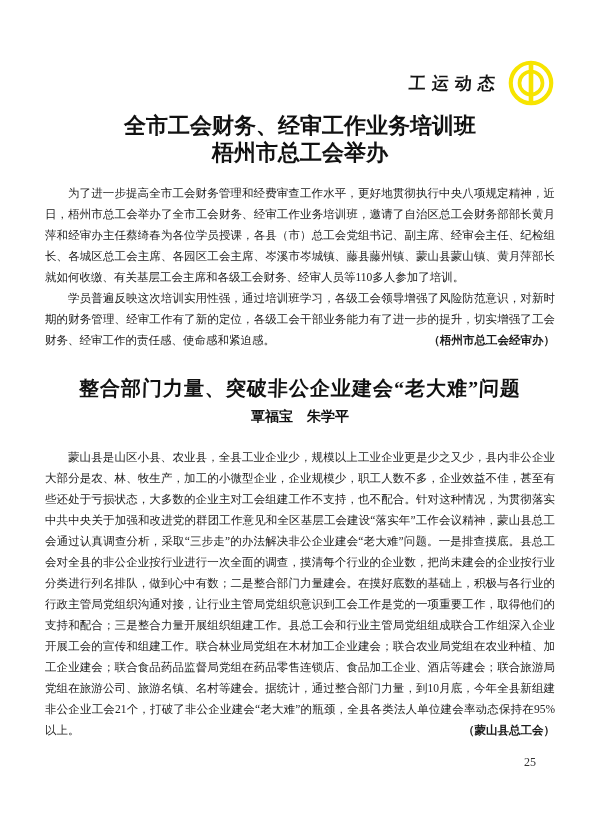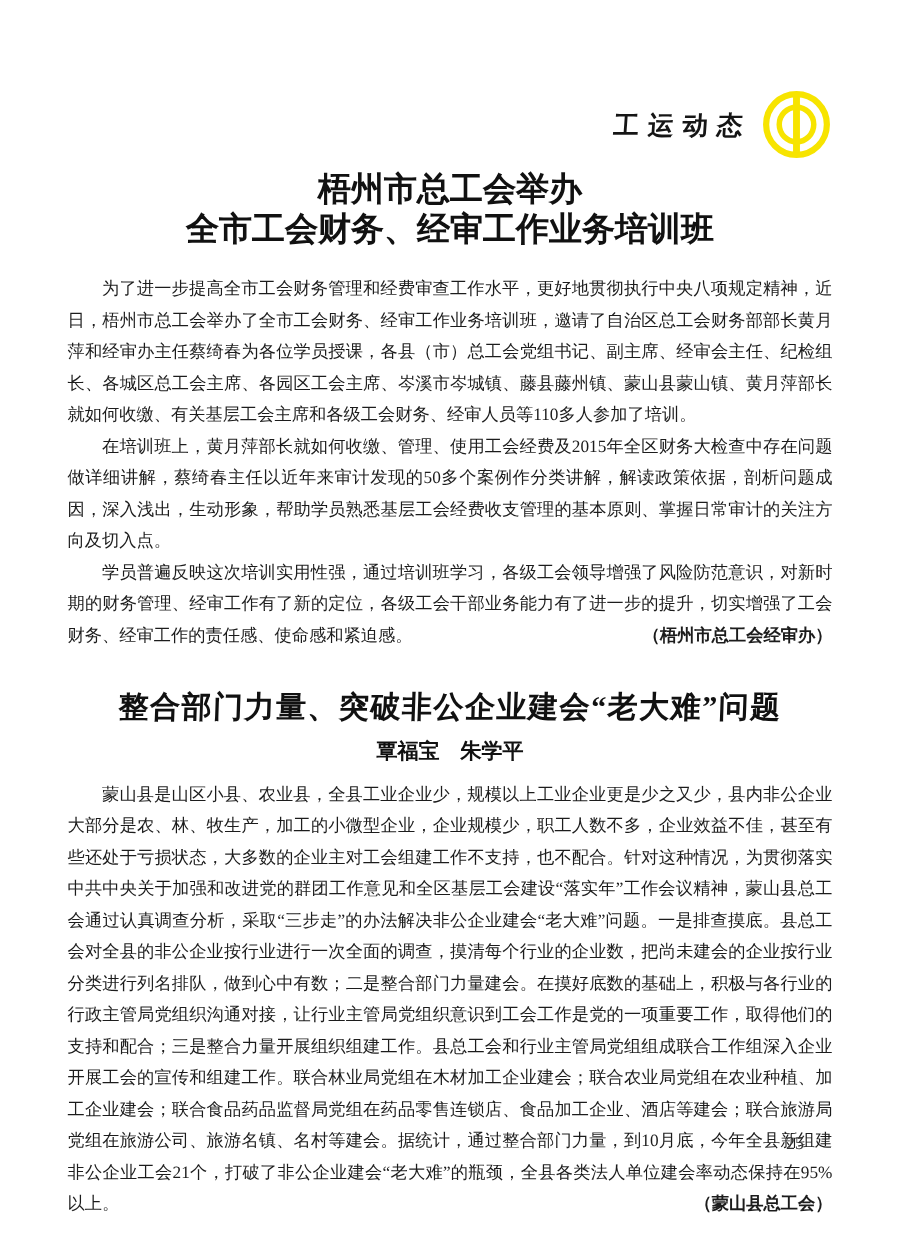--- a/index.html
+++ b/index.html
@@ -86,21 +86,21 @@
     transform: skewX(-2deg);
   }
   .a2-authors {
     margin-top: 7px;
     text-align: center;
     font-weight: 700;
     font-size: 14px;
     color: #111;
   }
   .a2-body {
-    margin-top: 10px;
+    margin-top: 21px;
   }
   
   .page-number {
     position: absolute;
     right: 64px;
     bottom: 57px;
     font-size: 12px;
     color: #333;
     font-family: "Liberation Serif", "DejaVu Serif", serif;
   }
@@ -117,27 +117,26 @@
         <circle cx="50" cy="50" r="44" fill="none" stroke="#F7E400" stroke-width="9"></circle>
         <circle cx="50" cy="50" r="25" fill="none" stroke="#F7E400" stroke-width="8"></circle>
         <line x1="50" y1="9" x2="50" y2="91" stroke="#F7E400" stroke-width="10"></line>
       </svg>
     </span>
   </div>
 
   <div class="content">
 
     <div class="a1-title">
+      <div>全市工会财务、经审工作业务培训班</div>
       <div>梧州市总工会举办</div>
-      <div>全市工会财务、经审工作业务培训班</div>
     </div>
 
     <div class="body-text a1-body">
       <p><span>为了进一步提高全市工会财务管理和经费审查工作水平，更好地贯彻执行中央八项规定精神，近日，梧州市总工会举办了全市工会财务、经审工作业务培训班，邀请了自治区总工会财务部部长黄月萍和经审办主任蔡绮春为各位学员授课，各县（市）总工会党组书记、副主席、经审会主任、纪检组长、各城区总工会主席、各园区工会主席、岑溪市岑城镇、藤县藤州镇、蒙山县蒙山镇、黄月萍部长就如何收缴、有关基层工会主席和各级工会财务、经审人员等110多人参加了培训。</span></p>
-      <p><span>在培训班上，黄月萍部长就如何收缴、管理、使用工会经费及2015年全区财务大检查中存在问题做详细讲解，蔡绮春主任以近年来审计发现的50多个案例作分类讲解，解读政策依据，剖析问题成因，深入浅出，生动形象，帮助学员熟悉基层工会经费收支管理的基本原则、掌握日常审计的关注方向及切入点。</span></p>
       <p><span>学员普遍反映这次培训实用性强，通过培训班学习，各级工会领导增强了风险防范意识，对新时期的财务管理、经审工作有了新的定位，各级工会干部业务能力有了进一步的提升，切实增强了工会财务、经审工作的责任感、使命感和紧迫感。</span><span class="attribution">（梧州市总工会经审办）</span></p>
     </div>
 
     <div class="a2-title">整合部门力量、突破非公企业建会“老大难”问题</div>
 
     <div class="a2-authors">覃福宝　朱学平</div>
 
     <div class="body-text a2-body">
       <p><span>蒙山县是山区小县、农业县，全县工业企业少，规模以上工业企业更是少之又少，县内非公企业大部分是农、林、牧生产，加工的小微型企业，企业规模少，职工人数不多，企业效益不佳，甚至有些还处于亏损状态，大多数的企业主对工会组建工作不支持，也不配合。针对这种情况，为贯彻落实中共中央关于加强和改进党的群团工作意见和全区基层工会建设“落实年”工作会议精神，蒙山县总工会通过认真调查分析，采取“三步走”的办法解决非公企业建会“老大难”问题。一是排查摸底。县总工会对全县的非公企业按行业进行一次全面的调查，摸清每个行业的企业数，把尚未建会的企业按行业分类进行列名排队，做到心中有数；二是整合部门力量建会。在摸好底数的基础上，积极与各行业的行政主管局党组织沟通对接，让行业主管局党组织意识到工会工作是党的一项重要工作，取得他们的支持和配合；三是整合力量开展组织组建工作。县总工会和行业主管局党组组成联合工作组深入企业开展工会的宣传和组建工作。联合林业局党组在木材加工企业建会；联合农业局党组在农业种植、加工企业建会；联合食品药品监督局党组在药品零售连锁店、食品加工企业、酒店等建会；联合旅游局党组在旅游公司、旅游名镇、名村等建会。据统计，通过整合部门力量，到10月底，今年全县新组建非公企业工会21个，打破了非公企业建会“老大难”的瓶颈，全县各类法人单位建会率动态保持在95%以上。</span><span class="attribution">（蒙山县总工会）</span></p>
     </div>

